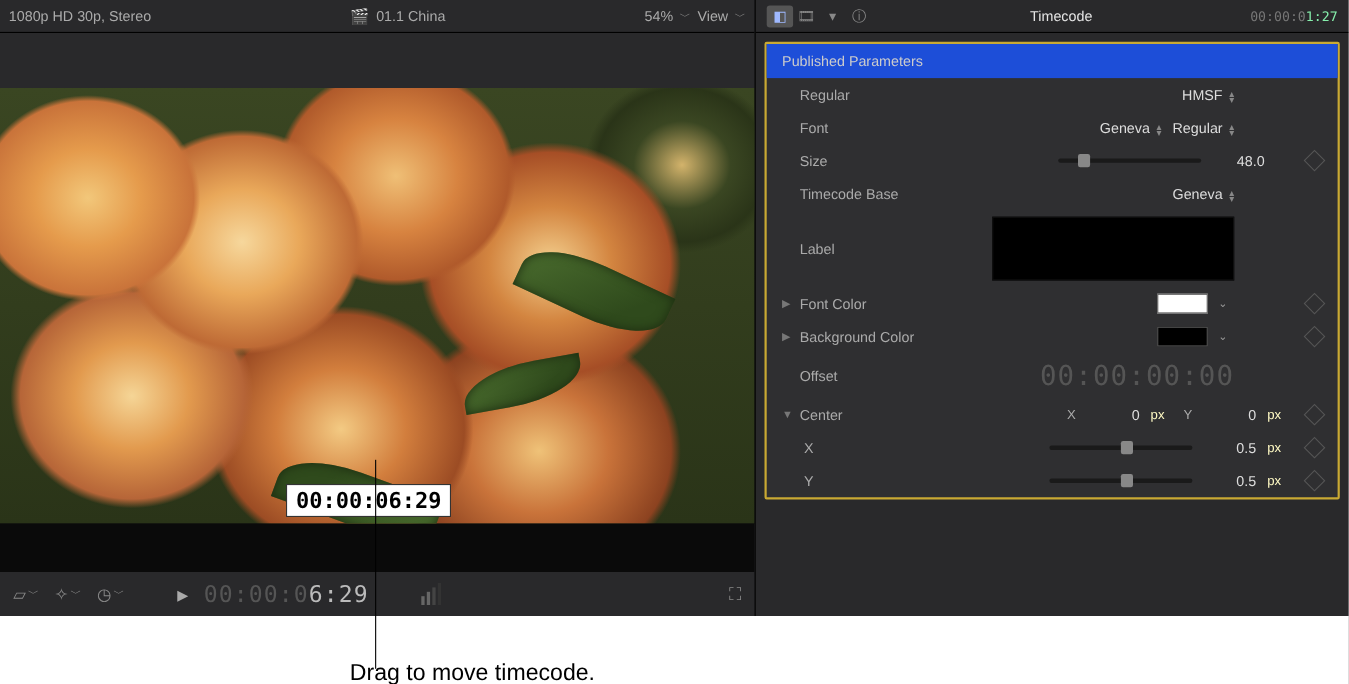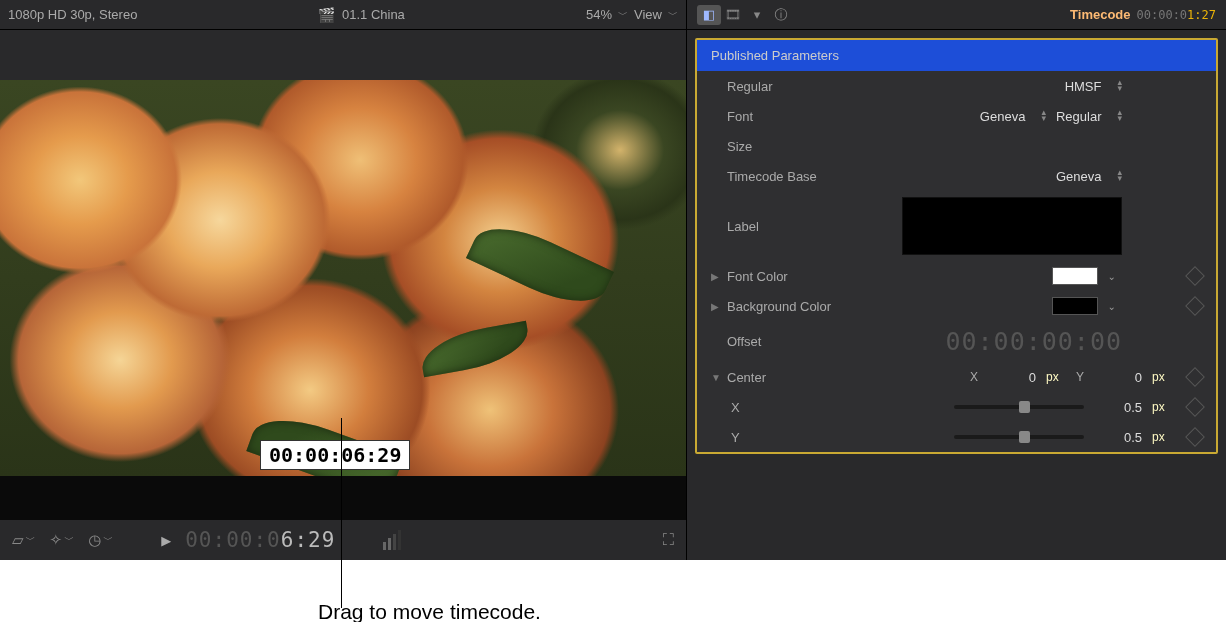--- a/index.html
+++ b/index.html
@@ -60,31 +60,31 @@
   .vol span:nth-child(3){height:16px; background:#444;}
   .vol span:nth-child(4){height:20px; background:#333;}
   .expand{ cursor:pointer; color:#888; font-size:16px;}
 
   
   .inspector { flex:1; background:#29292b; border-left:1px solid #000; display:flex; flex-direction:column;}
   .iheader { height:30px; display:flex; align-items:center; padding:0 10px; font-size:13px; color:#bbb; border-bottom:1px solid #000; gap:6px;}
   .iheader .itabs{ display:flex; gap:0;}
   .itab { width:24px; height:20px; display:flex; align-items:center; justify-content:center; font-size:13px; color:#888; cursor:pointer; border-radius:3px;}
   .itab.active{ background:#555; color:#fff;}
-  .iheader .ititle{ flex:1; text-align:right; color:#fdba74;font-weight:bold;}
+  .iheader .ititle{ flex:1; text-align:center; color:#e5e5e5;}
   .iheader .itime { font-family:monospace; font-size:12px; color:#777;}
-  .iheader .itime .accent{ color:#eab308;}
+  .iheader .itime .accent{ color:#86efac;}
   .panel { margin:8px; border:2px solid #c9a933; border-radius:2px; background:#2f2f31;}
   .section-hdr { padding:8px 14px; font-size:13px; color:#ccc; background:#1d4ed8;}
   .row { display:flex; align-items:center; padding:6px 14px; font-size:13px; color:#aaa; min-height:30px;}
   .row.tall{min-height:70px;}
   .row .lbl { width:155px; display:flex; align-items:center; gap:6px;}
   .row .ctrl { flex:1; display:flex; align-items:center; justify-content:flex-end; gap:10px;}
   .disclosure{ font-size:10px; color:#777; cursor:pointer; width:10px;}
-  .popup { display:flex; align-items:flex-start; gap:16px; color:#ddd; cursor:pointer;}
+  .popup { display:flex; align-items:flex-end; gap:6px; color:#ddd; cursor:pointer;}
   .updn { font-size:9px; color:#888; line-height:6px; display:flex; flex-direction:column;}
   .slider { width:130px; height:4px; background:#1a1a1a; border-radius:2px; position:relative; cursor:pointer;}
   .slider .thumb{ position:absolute; top:-4px; width:11px; height:12px; background:#888; border-radius:2px;}
   .valbox { width:70px; text-align:center; color:#ddd; font-size:13px;}
   .kf { width:14px; height:14px; transform: rotate(45deg); border:1px solid #555; cursor:pointer; margin-left:6px;}
   .labelfield{ width:220px; height:58px; background:#000; border:1px solid #111;}
   .swatch{ width:46px; height:18px; border:1px solid #555; cursor:pointer;}
   .swatch.white{ background:#fff;}
   .swatch.black{ background:#000;}
   .swarrow{ font-size:10px; color:#999; cursor:pointer;}
@@ -222,20 +222,27 @@
           </div>
           <span style="width:70px"></span>
         </div>
       </div>
 
       <div class="row">
         <div class="lbl">
               <span class="disclosure"></span>
               <span>Size</span>
             </div>
+        <div class="ctrl">
+          <div class="slider">
+                <div class="thumb" style="left:14%"></div>
+              </div>
+          <div class="valbox">48.0</div>
+          <div class="kf"></div>
+        </div>
       </div>
 
       <div class="row">
         <div class="lbl">
               <span class="disclosure"></span>
               <span>Timecode Base</span>
             </div>
         <div class="ctrl">
           <div class="popup">
             <span>Geneva</span>

